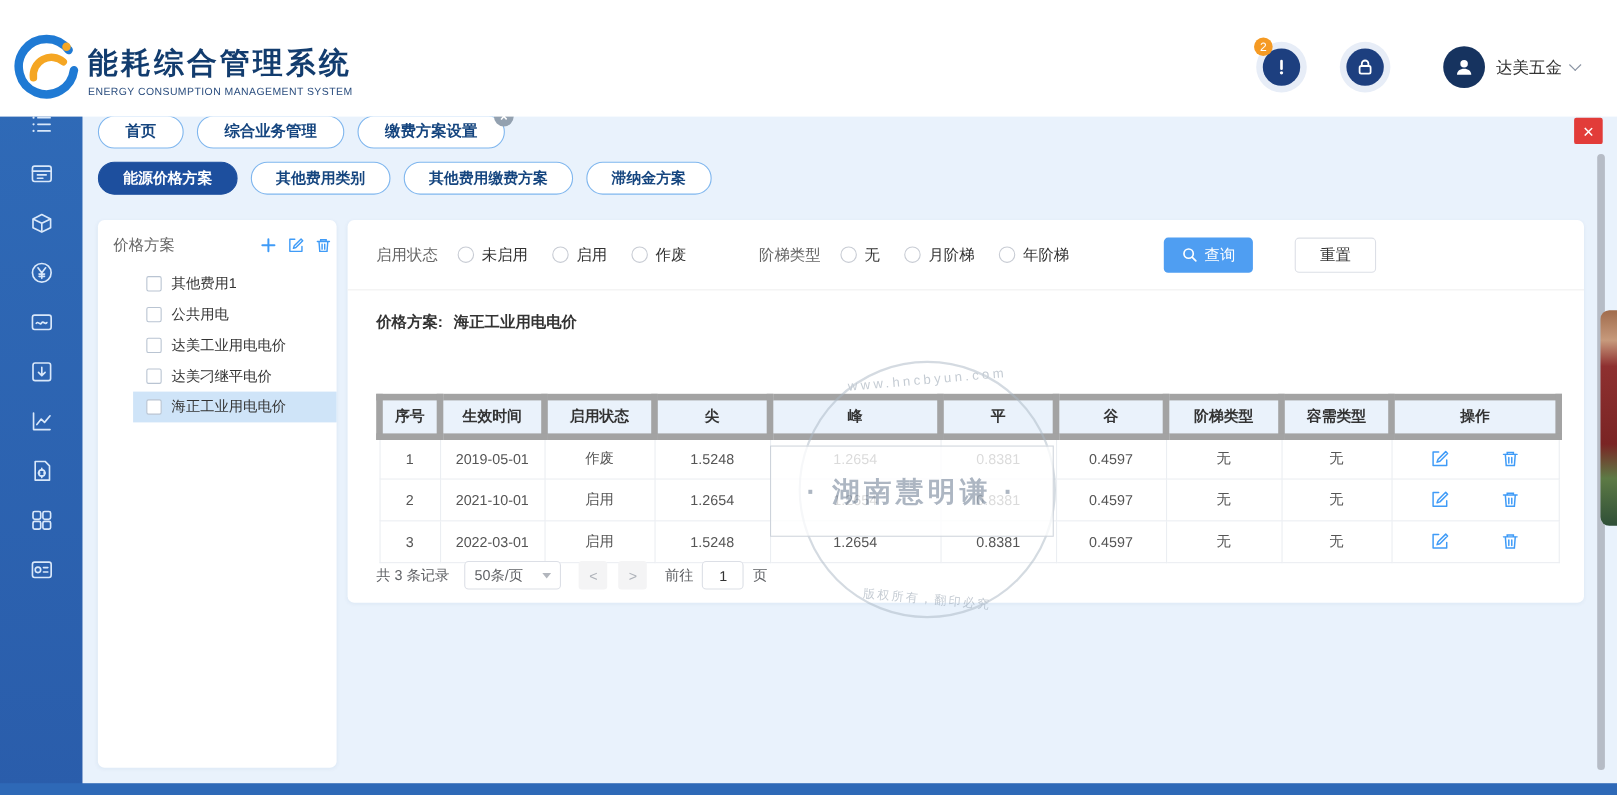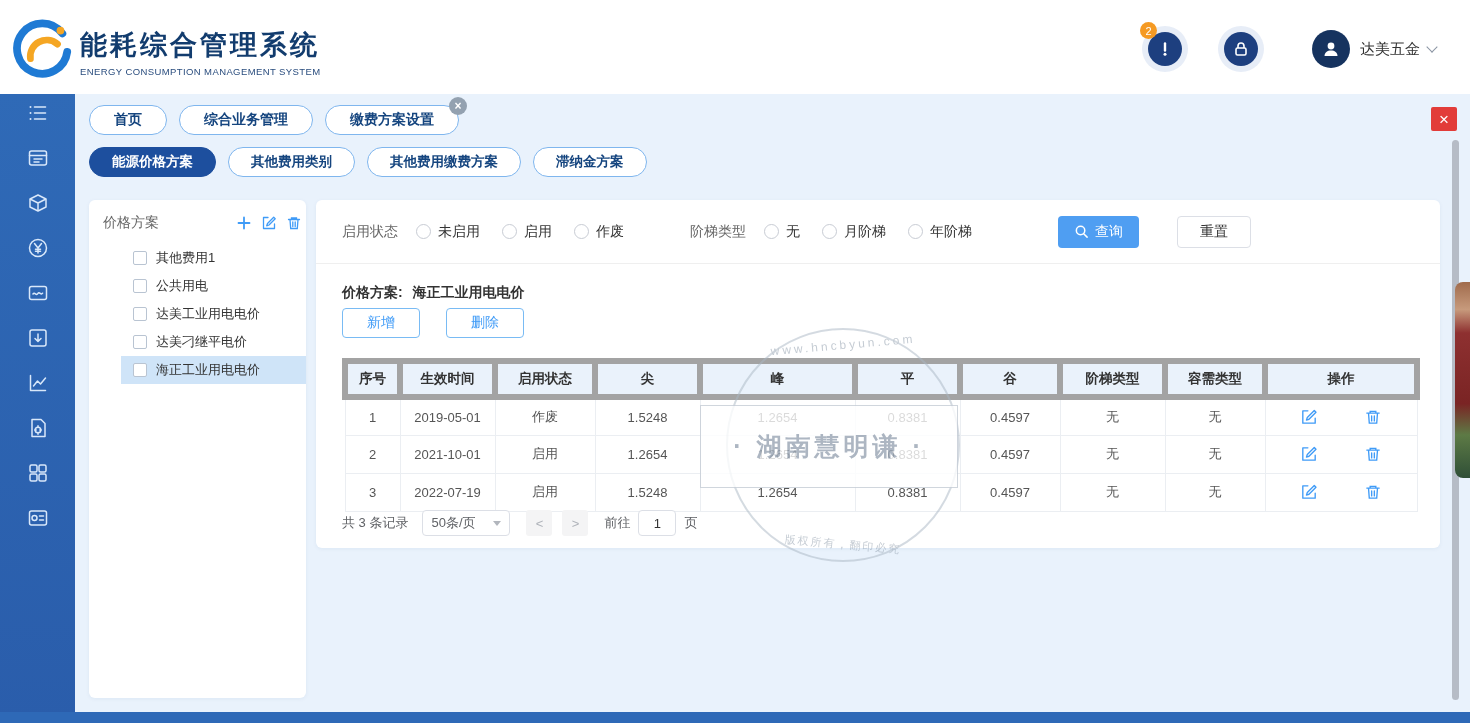--- a/index.html
+++ b/index.html
@@ -2,21 +2,21 @@
 <html><head>
 <meta charset="utf-8">
 <style>
   * { box-sizing: border-box; margin: 0; padding: 0; }
   html,body { width:1470px; height:723px; }
   body {
     font-family: "Liberation Sans", "DejaVu Sans", sans-serif;
     position: relative; overflow: hidden; background:#fff; font-size:14px; color:#333;
   }
   
-  .header { position:absolute; top:4px; left:0; width:1470px; height:90px; background:#fff; z-index:6; }
+  .header { position:absolute; top:16px; left:0; width:1470px; height:90px; background:#fff; z-index:6; }
   .logo { position:absolute; left:12px; top:13px; width:62px; height:62px; }
   .title-block { position:absolute; left:80px; top:23px; }
   .app-title { font-size:27px; font-weight:bold; color:#123c6e; letter-spacing:3px; }
   .app-subtitle { font-size:9.5px; color:#2a4d7e; letter-spacing:0.4px; margin-top:3px; }
   .header-right { position:absolute; right:34px; top:22px; display:flex; align-items:center; }
   .circle-btn { width:46px; height:46px; border-radius:50%; background:#e7edf7; display:flex; align-items:center; justify-content:center; position:relative; margin-left:30px; cursor:pointer; }
   .circle-inner { width:34px; height:34px; border-radius:50%; background:#1d3f7f; display:flex; align-items:center; justify-content:center; }
   .notif-badge { position:absolute; top:-4px; left:-2px; min-width:17px; height:17px; border-radius:9px; background:#f59a23; color:#fff; font-size:11px; display:flex; align-items:center; justify-content:center; padding:0 4px; }
   .user-block { display:flex; align-items:center; margin-left:48px; cursor:pointer; }
   .avatar { width:38px; height:38px; border-radius:50%; background:#16335f; display:flex; align-items:center; justify-content:center; }
@@ -321,28 +321,20 @@
       <span class="btn-plain">
         <span>重置</span>
       </span>
     </div>
 
     <div class="plan-line">
       <span>价格方案:</span>
       <span class="value">海正工业用电电价</span>
     </div>
 
-    <div class="action-btns">
-      <span class="btn-outline">
-        <span>新增</span>
-      </span>
-      <span class="btn-outline">
-        <span>删除</span>
-      </span>
-    </div>
 
     <div class="table-wrap">
       <table>
         <colgroup>
           <col style="width:55px">
             <col style="width:95px">
             <col style="width:100px">
             <col style="width:105px">
             <col style="width:155px">
           <col style="width:105px">
@@ -413,21 +405,21 @@
                 <span class="op-icon">
                   <svg width="18" height="18" viewBox="0 0 16 16" stroke="#3f9bf7" stroke-width="1.2" fill="none" stroke-linecap="round">
                     <path d="M2.5 4.5h11M5.5 4.5V3h5v1.5M4 4.5l.7 9h6.6l.7-9M6.8 7v4.5M9.2 7v4.5"></path>
                   </svg>
                 </span>
               </span>
             </td>
           </tr>
           <tr>
             <td>3</td>
-            <td>2022-07-19</td>
+            <td>2022-03-01</td>
             <td>启用</td>
             <td>1.5248</td>
             <td>1.2654</td>
             <td>0.8381</td>
             <td>0.4597</td>
             <td>无</td>
             <td>无</td>
             <td>
               <span class="op-cell">
                 <span class="op-icon">

